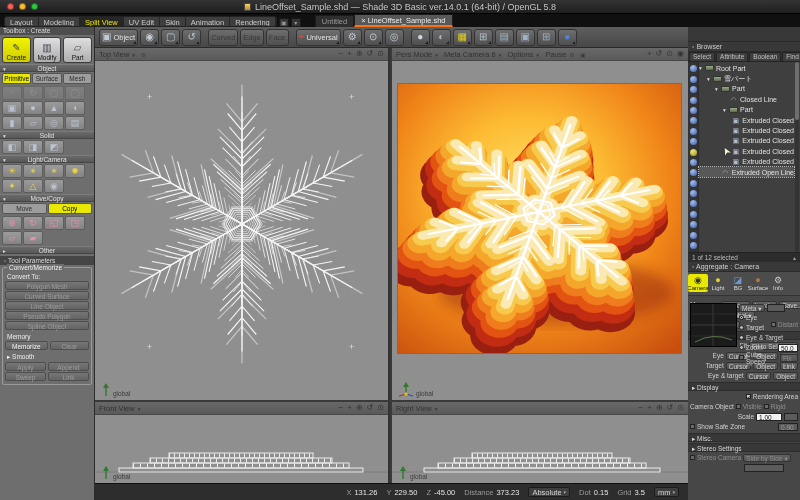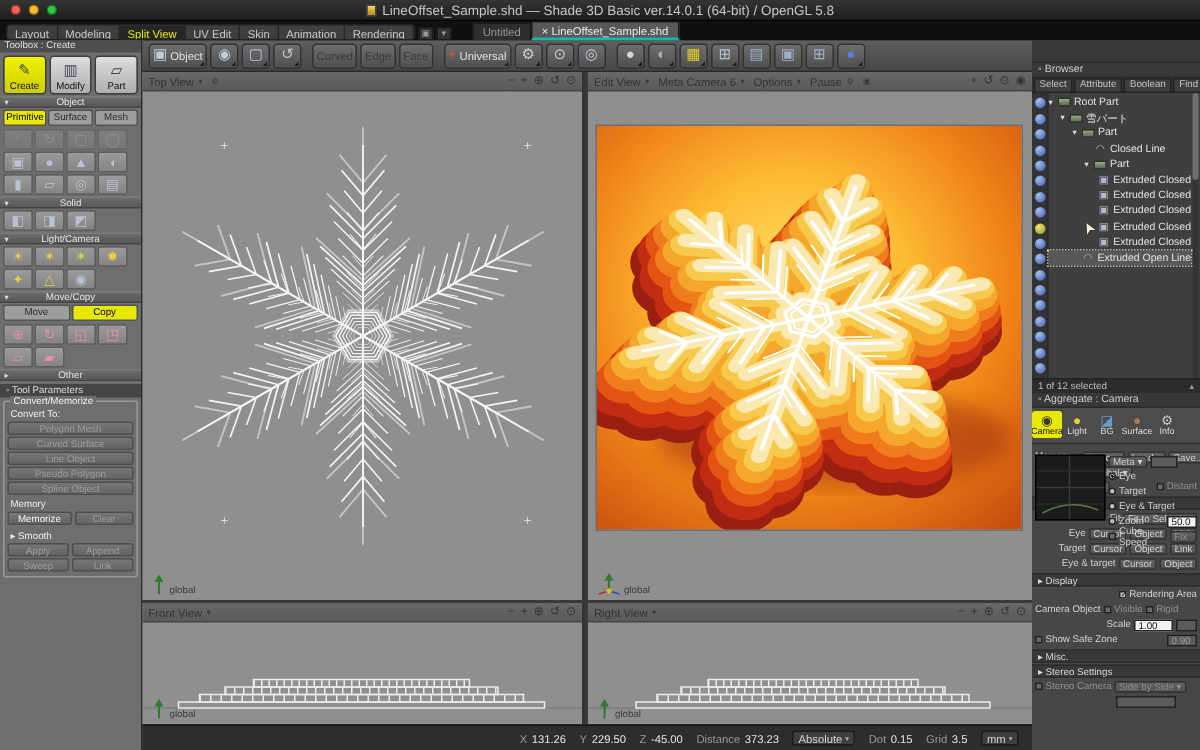--- a/index.html
+++ b/index.html
@@ -22,21 +22,21 @@
   .tabbar{position:absolute;left:0;top:14px;width:800px;height:13px;background:#101010;
     display:flex;align-items:flex-end;}
   .modetabs{display:flex;margin-left:4px;border:1px solid #222;border-radius:3px;overflow:hidden;
     background:#3e3e3e;height:11px;}
   .modetab{font-size:7.5px;color:#c9c9c9;padding:1px 5px 0 5px;border-right:1px solid #262626;cursor:default;}
   .modetab.active{background:#262626;color:#e8e800;}
   .minibtn{width:10px;height:9px;background:#333;border:1px solid #1a1a1a;color:#999;font-size:6px;
     line-height:8px;text-align:center;margin-left:2px;}
   .doctabs{display:flex;margin-left:14px;height:13px;align-items:flex-end;}
   .doctab{font-size:7.5px;color:#999;background:#2e2e2e;padding:1px 6px;border:1px solid #1a1a1a;border-bottom:none;}
-  .doctab.active{background:#585858;color:#ececec;border-bottom:2px solid #14b8a6;padding-bottom:0;}
+  .doctab.active{background:#585858;color:#ececec;border-bottom:2px solid #f97316;padding-bottom:0;}
 
   
   .leftpanel{position:absolute;left:0;top:27px;width:95px;height:473px;background:#6e6e6e;
     border-right:1px solid #2c2c2c;overflow:hidden;}
   .tbhead{height:8px;background:#4e4e4e;color:#ddd;font-size:6.5px;line-height:8px;padding-left:3px;}
   .mainbtns{display:flex;gap:2px;padding:2px 2px 1px 2px;}
   .mainbtn{flex:1;height:26px;border:1px solid #3d3d3d;border-radius:3px;
     background:linear-gradient(#dedede,#aeaeae);display:flex;flex-direction:column;
     align-items:center;justify-content:flex-end;padding-bottom:1px;}
   .mainbtn .g{font-size:10px;line-height:12px;color:#445;}
@@ -484,21 +484,21 @@
                 <line x1="5" y1="13" x2="5" y2="2" stroke="#2f7a2f" stroke-width="1.4"></line>
                 <path d="M5,0 L2,5 L8,5 Z" fill="#2f7a2f"></path>
               </svg>
             <span>global</span>
           </div>
         </div>
       </div>
 
       <div class="vp vp-pers">
         <div class="vphead">
-          <span class="name">Edit View</span>
+          <span class="name">Pers Mode</span>
             <span class="ddm">▾</span>
           <span class="name">Meta Camera 6</span>
             <span class="ddm">▾</span>
           <span class="name">Options</span>
             <span class="ddm">▾</span>
           <span class="name">Pause</span>
           <span class="ddm">⚙</span>
           <span class="ddm">▣</span>
           <div class="vpctrl">
             <span>+</span>

